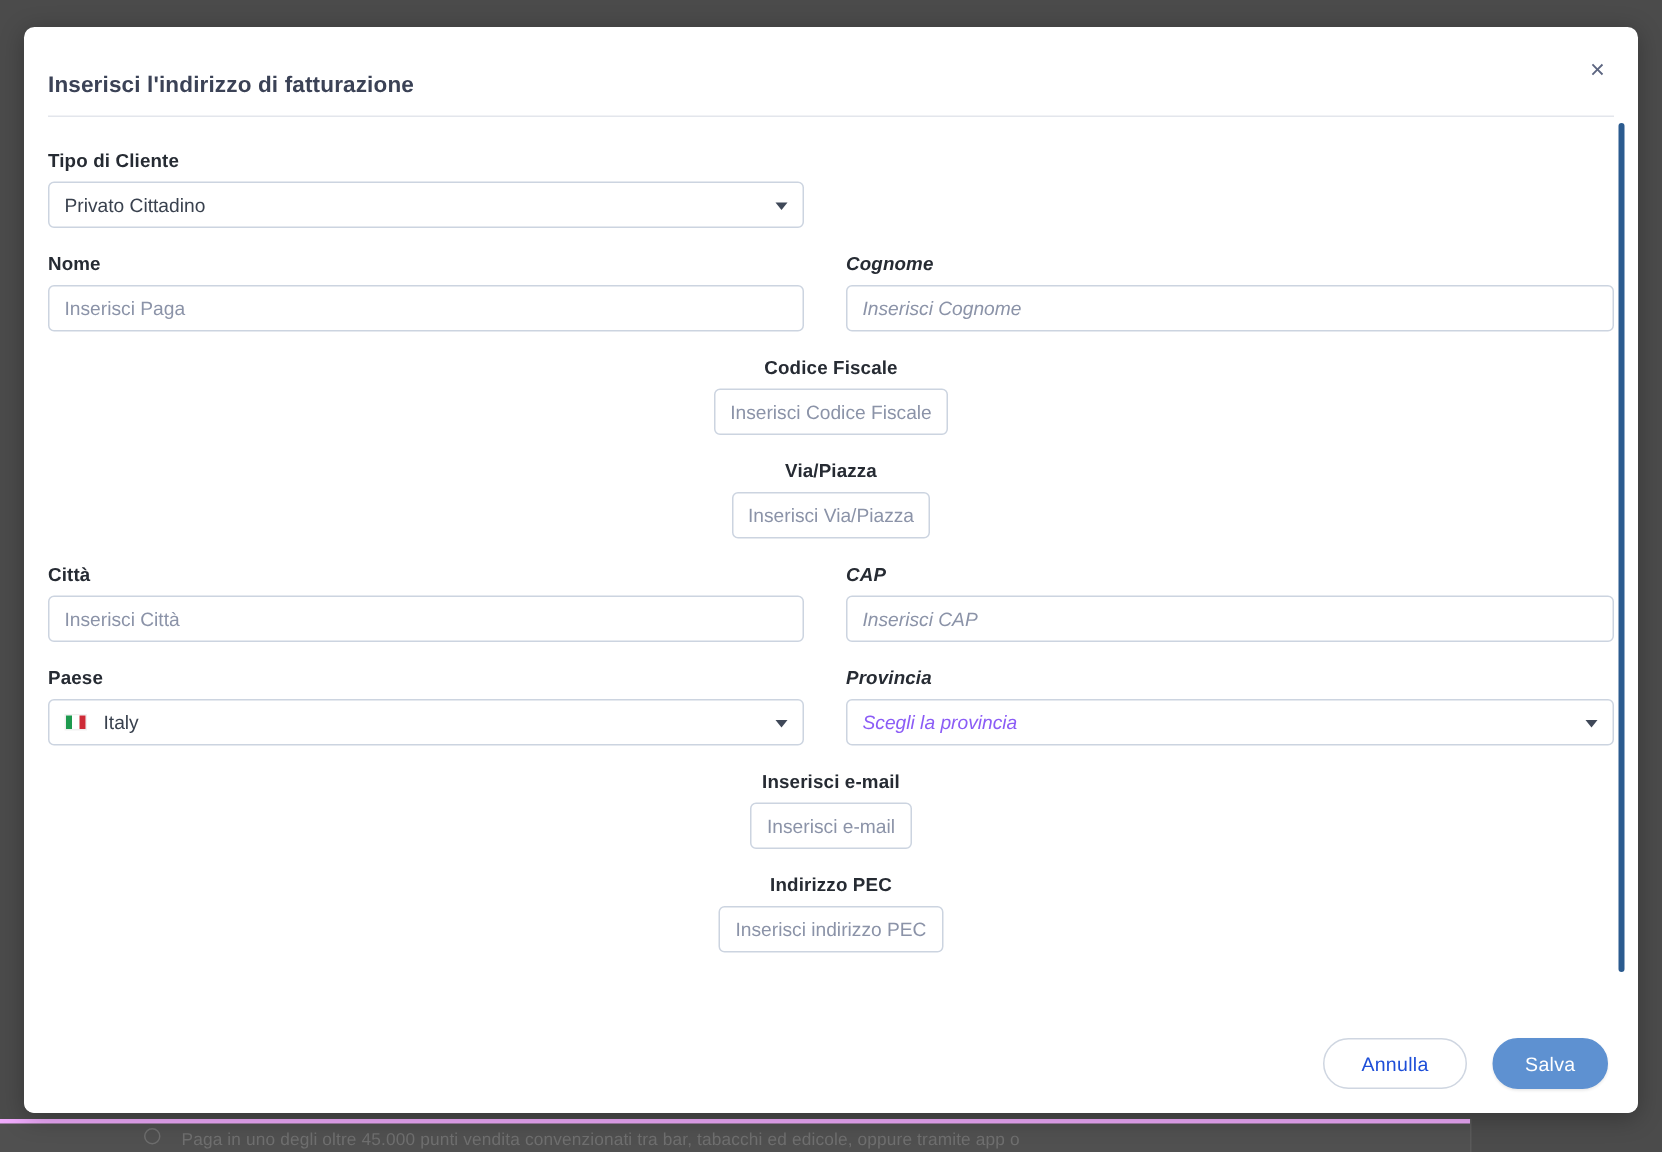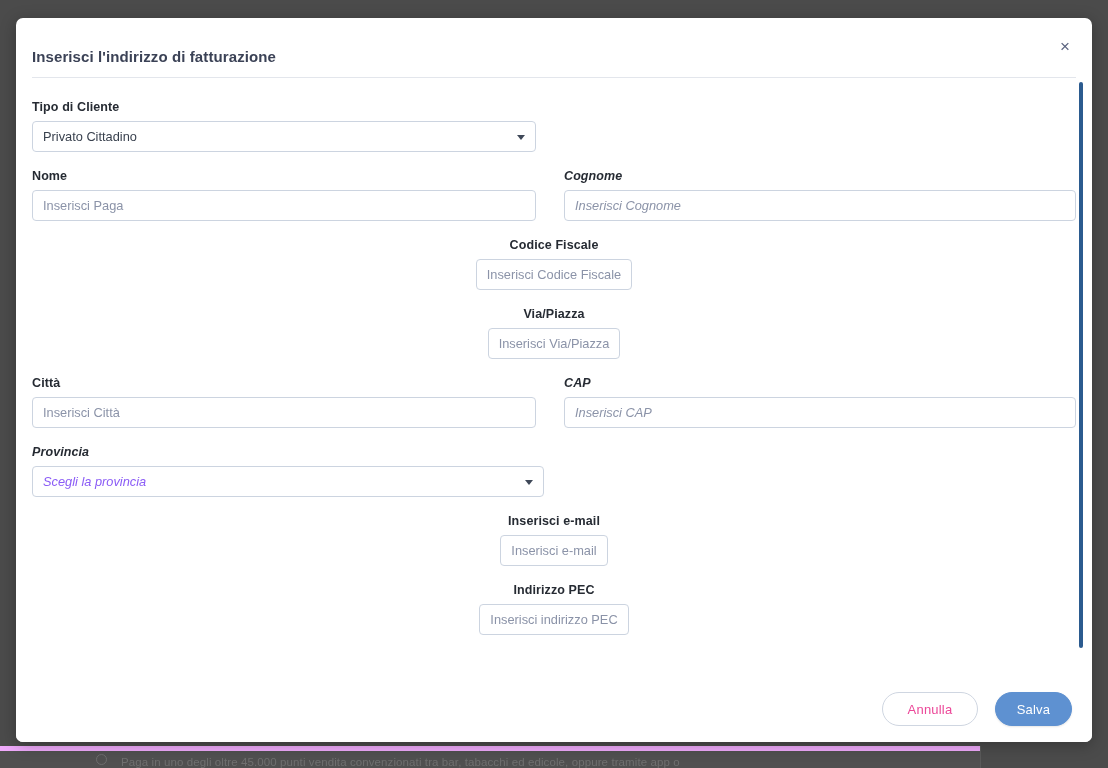--- a/index.html
+++ b/index.html
@@ -20,21 +20,21 @@
     inset: 0;
     background: #4b4b4b;
     overflow: hidden;
   }
   #bg-row {
     position: absolute;
     left: 0; right: 0;
     top: 746px;
     height: 22px;
     background: #505050;
-    border-top: 5px solid #f0abfc;
+    border-top: 3px solid #f0abfc;
   }
   #bg-row-inner {
     position: absolute;
     left: 96px;
     top: 0;
     height: 22px;
     display: flex;
     align-items: center;
     gap: 14px;
   }
@@ -218,21 +218,21 @@
     display: inline-flex;
     align-items: center;
     justify-content: center;
     font-family: "Liberation Sans", sans-serif;
     letter-spacing: .2px;
   }
   #cancel-button {
     width: 96px;
     background: #ffffff;
     border: 1px solid #cfd6e1;
-    color: #ec4899;
+    color: #1d4ed8;
   }
   #save-button {
     width: 77px;
     background: #5e91d1;
     border: 1px solid #5e91d1;
     color: #ffffff;
     box-shadow: 0 1px 2px rgba(0,0,0,.10);
   }
 </style>
 </head>
@@ -298,20 +298,32 @@
         <div class="field-label">Città</div>
         <div class="control input-ph">Inserisci Città</div>
       </div>
       <div class="field halfR">
         <div class="field-label">CAP</div>
         <div class="control input-ph">Inserisci CAP</div>
       </div>
     </div>
 
     <div class="field-row">
+      <div class="field half">
+        <div class="field-label">Paese</div>
+        <div class="control select">
+          <span class="flag">
+            <i class="g"></i>
+              <i class="w"></i>
+              <i class="r"></i>
+          </span>
+          <span class="sel-val">Italy</span>
+          <span class="caret"></span>
+        </div>
+      </div>
       <div class="field halfR">
         <div class="field-label">Provincia</div>
         <div class="control select">
           <span class="sel-ph">Scegli la provincia</span>
           <span class="caret"></span>
         </div>
       </div>
     </div>
 
     <div class="field-row">

